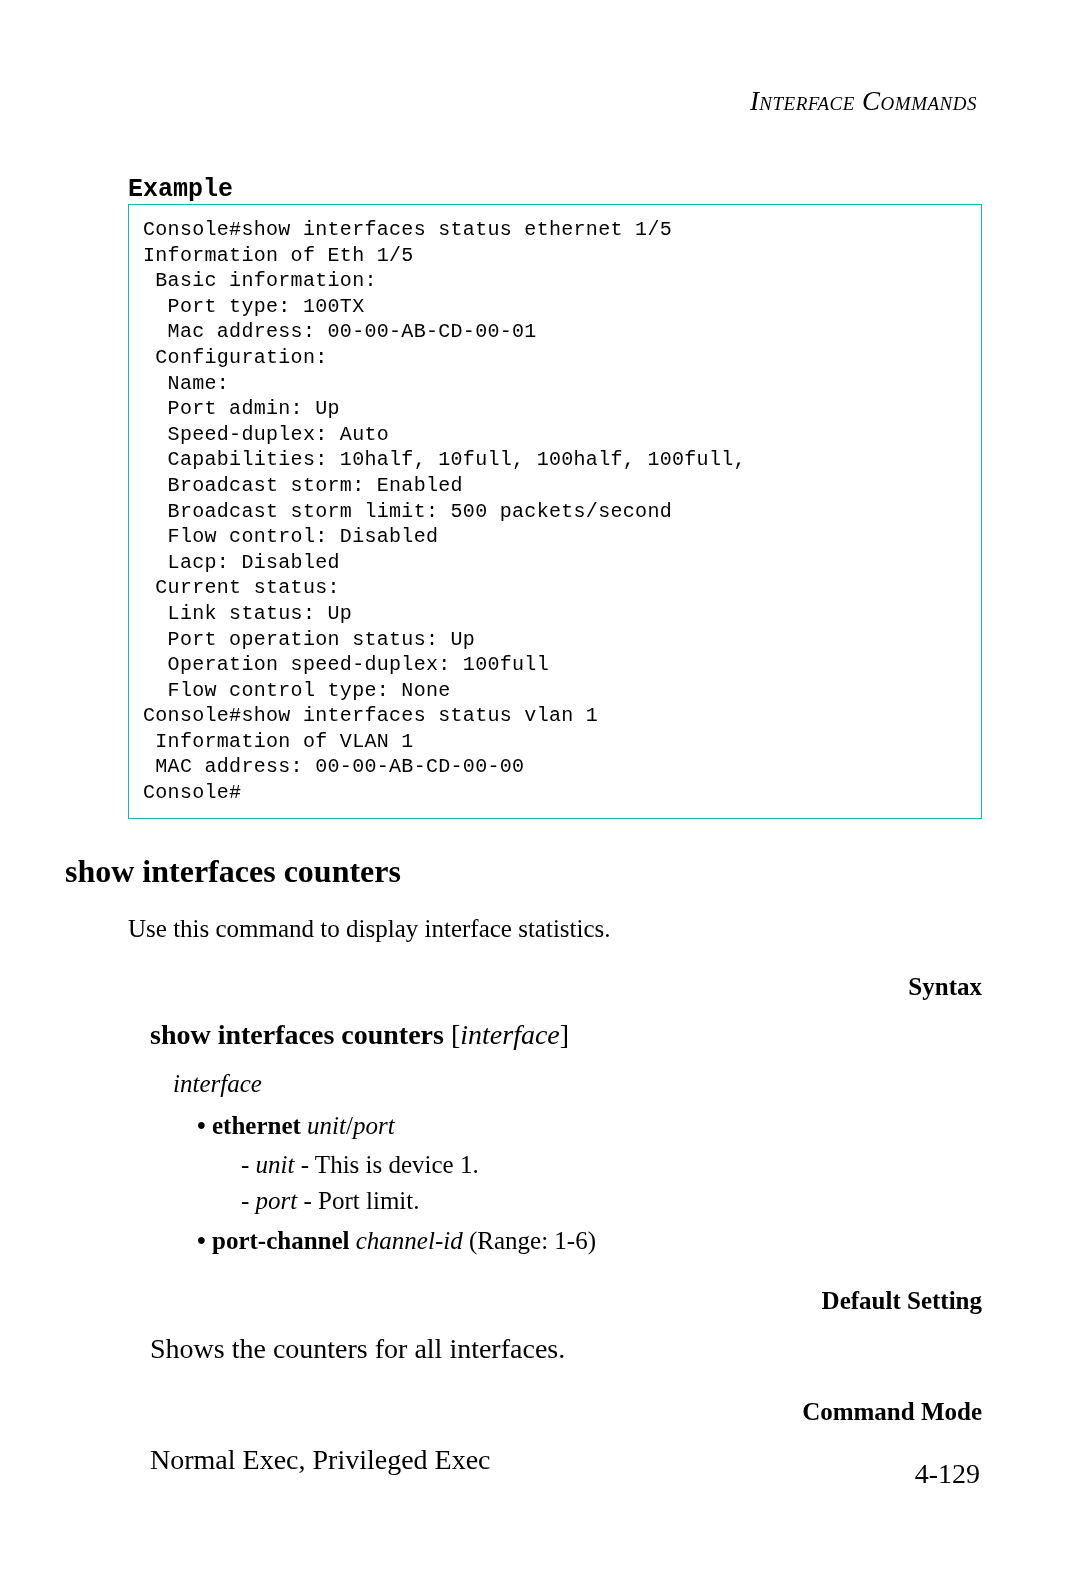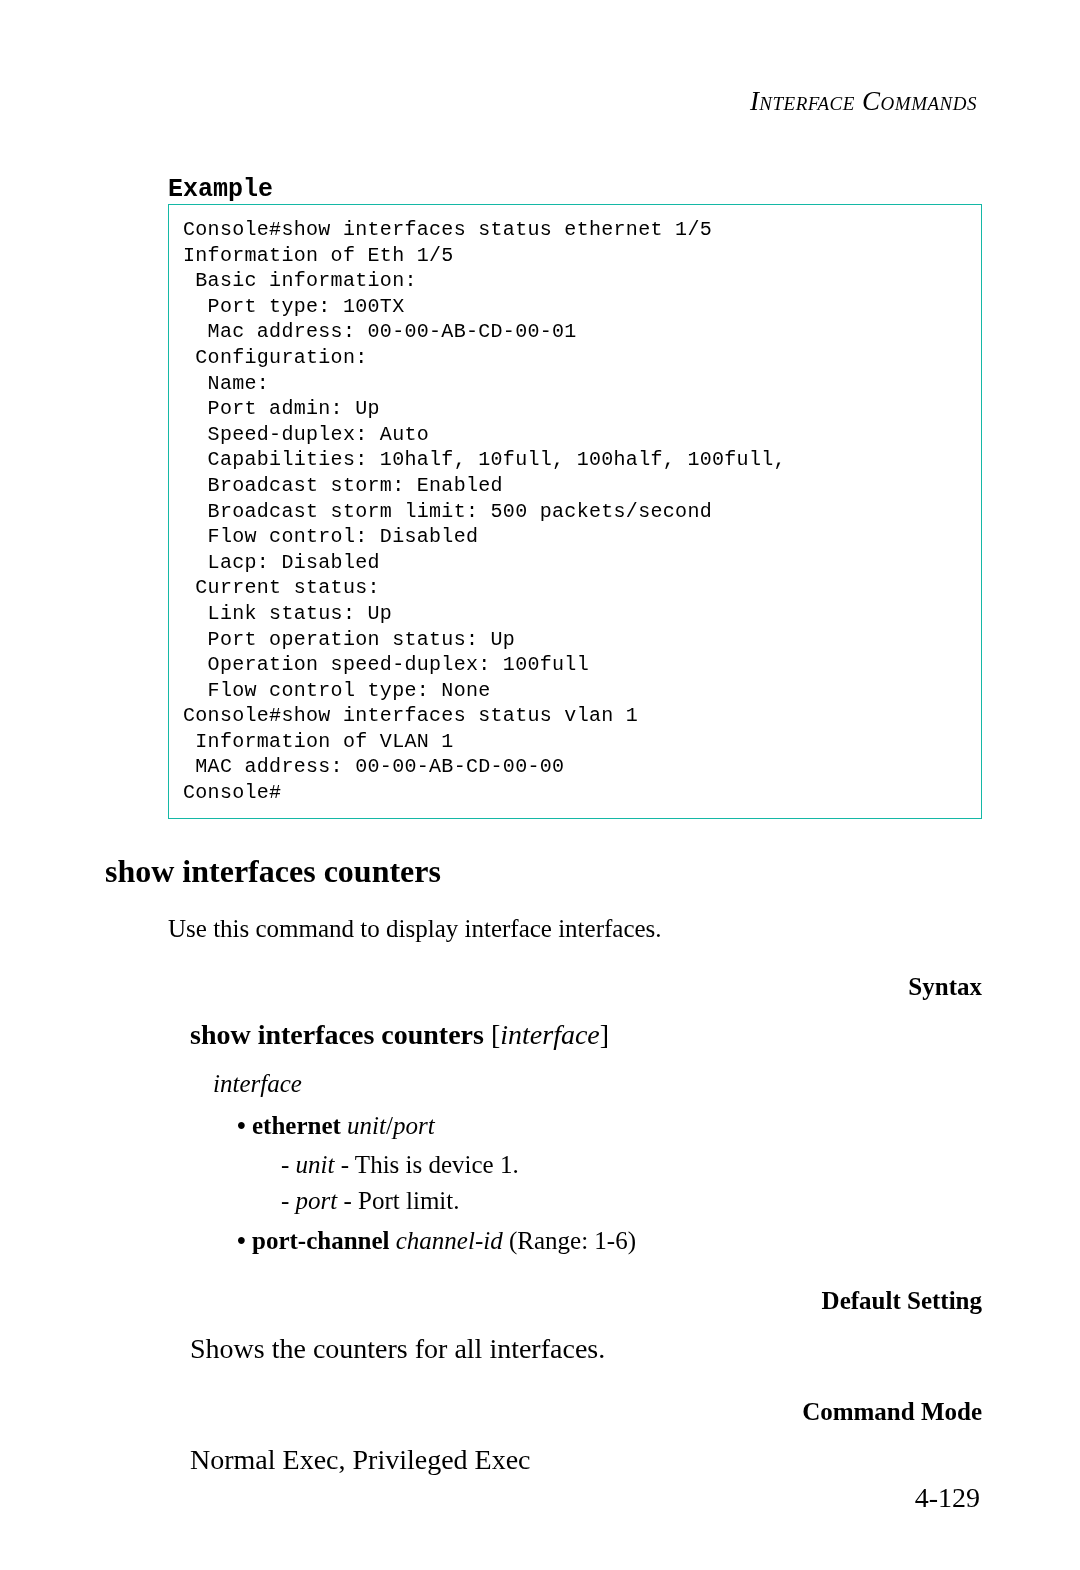--- a/index.html
+++ b/index.html
@@ -10,21 +10,21 @@
     height: 1570px;
     background: #fff;
     font-family: Garamond, "Times New Roman", Georgia, serif;
     color: #000;
   }
   .page {
     position: relative;
     width: 1080px;
     height: 1570px;
     box-sizing: border-box;
-    padding: 86px 98px 70px 105px;
+    padding: 86px 98px 70px 65px;
   }
   .running-head {
     text-align: right;
     font-variant: small-caps;
     font-style: italic;
     font-size: 27px;
     letter-spacing: 0.5px;
     margin-bottom: 58px;
     margin-right: 5px;
   }
@@ -87,21 +87,21 @@
     padding: 0;
     list-style: none;
     font-size: 25px;
     line-height: 1.45;
   }
   .sub-list > li::before { content: "-  "; }
   .italic { font-style: italic; }
   .bold { font-weight: bold; }
   .page-number {
     position: absolute;
-    bottom: 56px;
+    bottom: 80px;
     right: 100px;
     font-size: 28px;
   }
 </style>
 </head>
 <body>
 
 <div class="page">
 
   <div class="running-head">Interface Commands</div>
@@ -127,21 +127,21 @@
   Port operation status: Up
   Operation speed-duplex: 100full
   Flow control type: None
 Console#show interfaces status vlan 1
  Information of VLAN 1
  MAC address: 00-00-AB-CD-00-00
 Console#</div>
 
   <div class="h2">show interfaces counters</div>
 
-  <div class="body-text">Use this command to display interface interfaces.</div>
+  <div class="body-text">Use this command to display interface statistics.</div>
 
   <div class="h-sub">Syntax</div>
 
   <div class="syntax-line">
     <span class="bold">show interfaces counters</span><span> [</span><span class="italic">interface</span><span>]</span>
   </div>
 
   <div class="indent1 italic">interface</div>
 
   <ul class="bullet-list">

